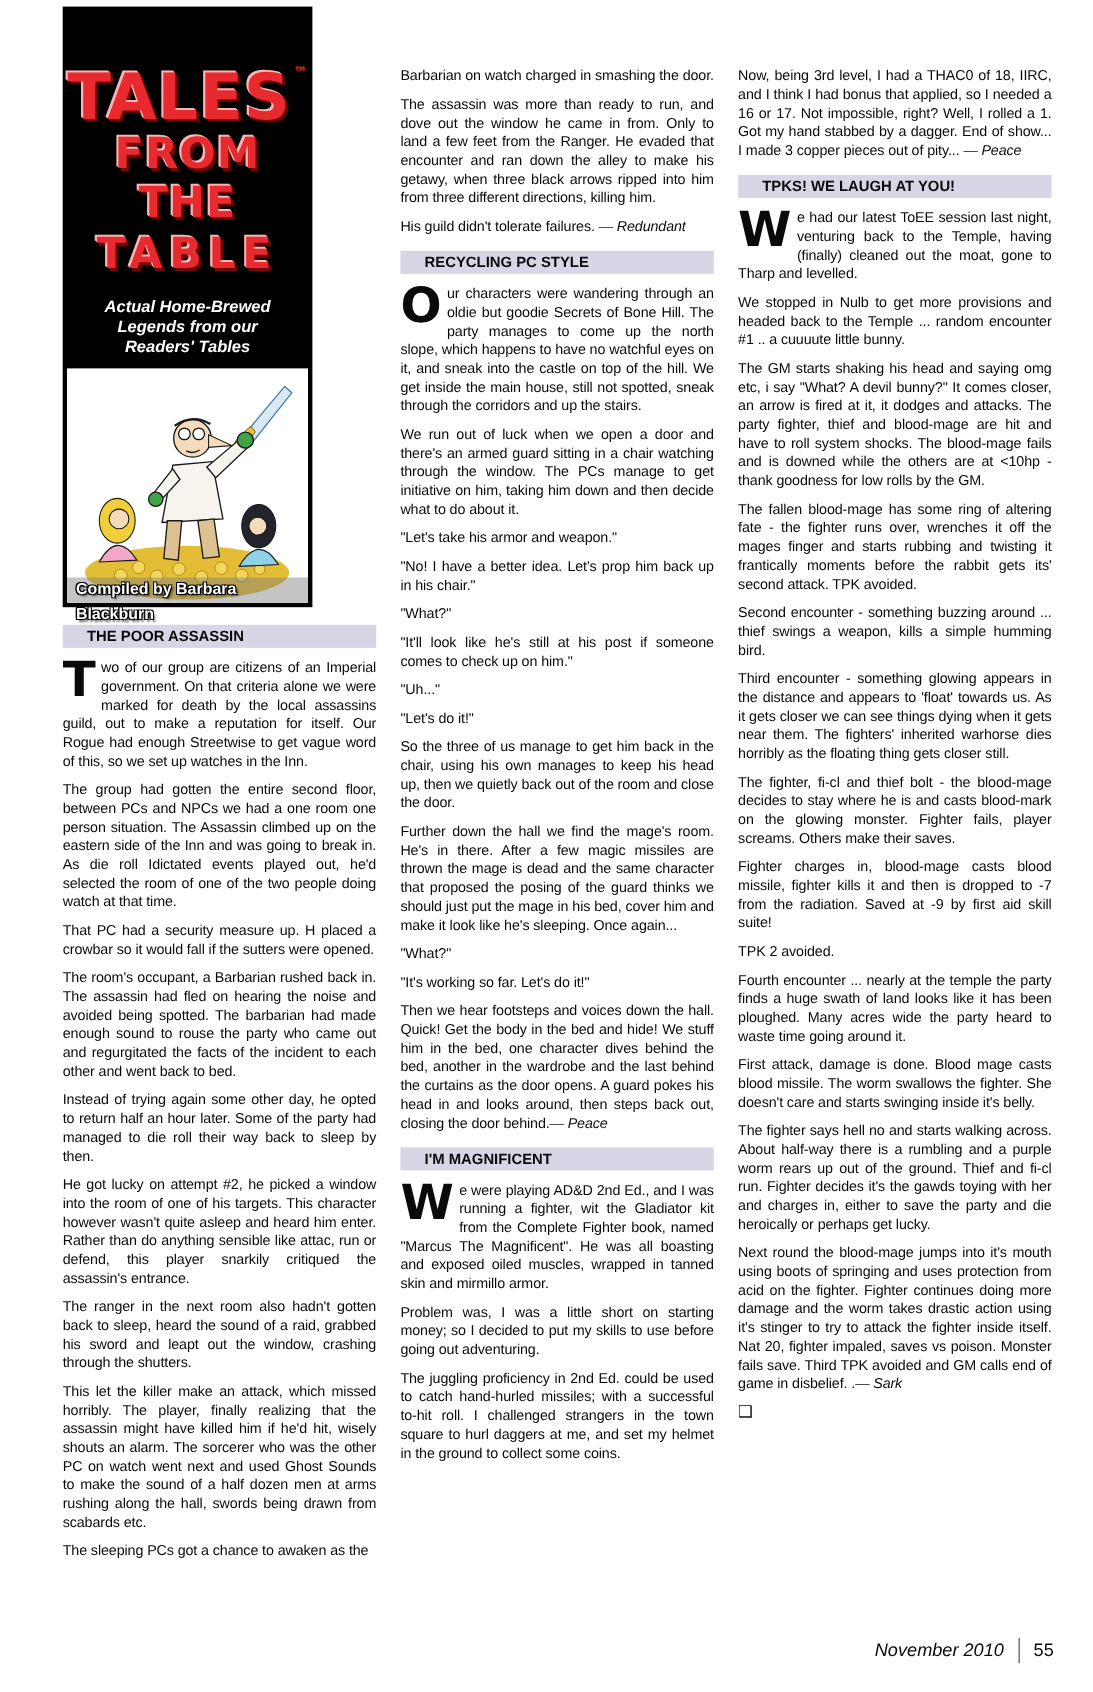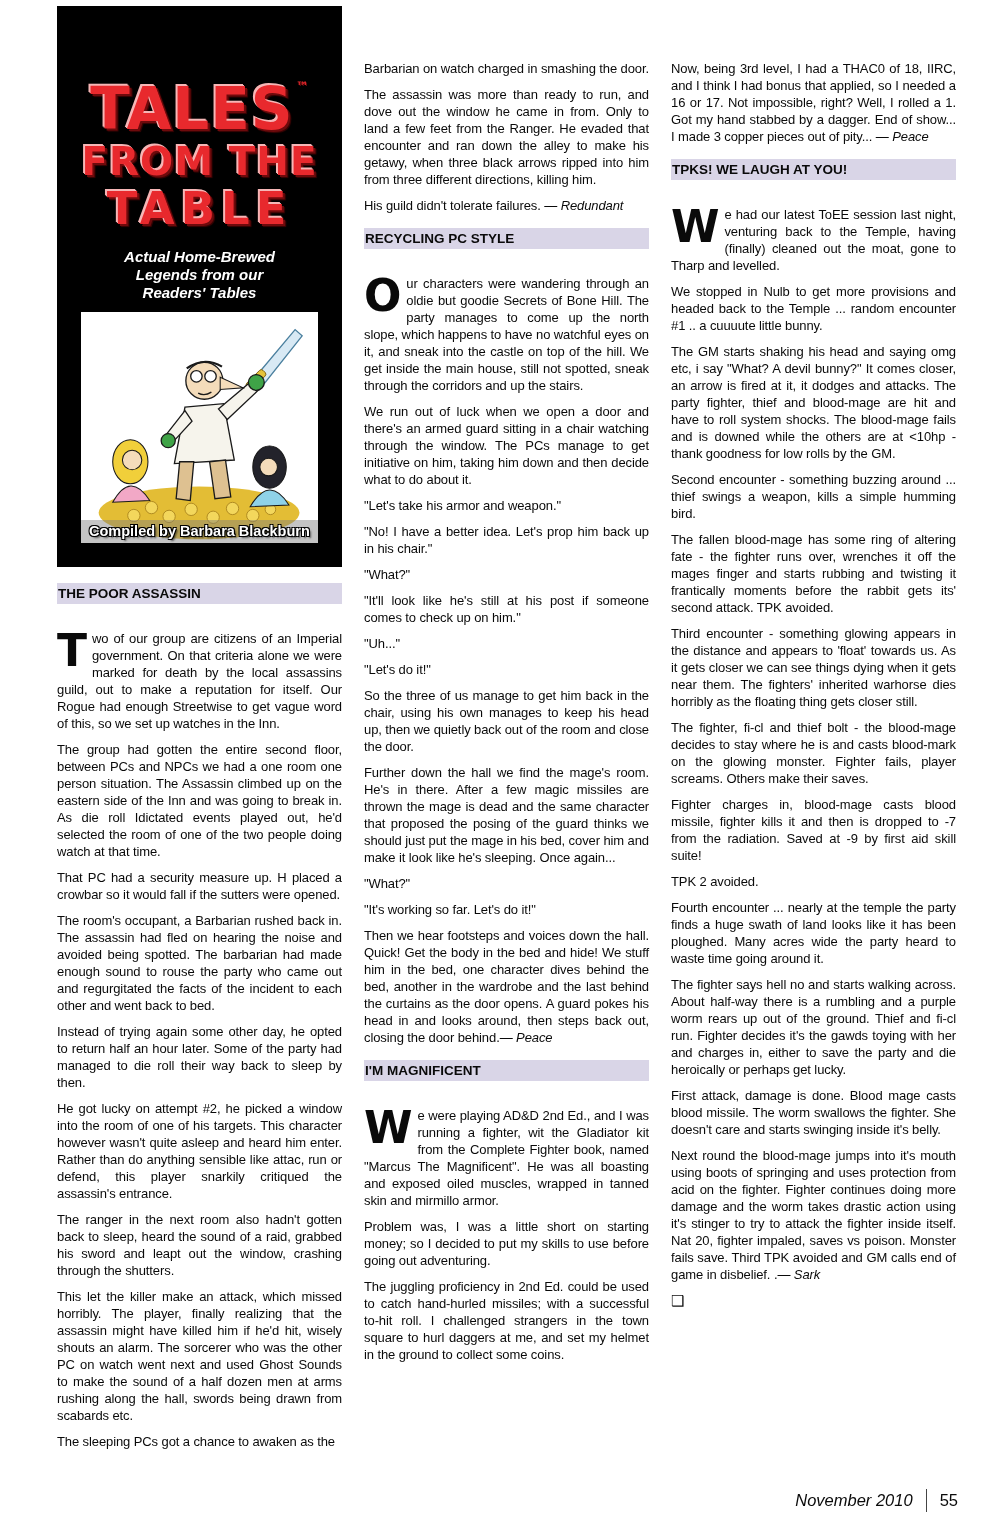--- a/index.html
+++ b/index.html
@@ -25,44 +25,44 @@
   .end-mark { text-align:left; font-size:15px; }
   .dropcap {
     float:left; font-weight:bold;
     font-family:"DejaVu Sans", sans-serif;
     font-size:44px; line-height:36px;
     padding:3px 5px 0 0;
   }
   .section-heading {
     background:#d9d5e7;
     font-size:13.5px; font-weight:bold;
-    padding:3px 1px;
-    margin:14px 0 26px 0;
+    padding:3px 22px;
+    margin:14px 0 9px 0;
     letter-spacing:0;
   }
   .col-1 .section-heading:first-child { margin-top:16px; }
 
   
   .logo-box {
     background:#000;
-    width:285px;
-    padding:24px;
+    width:227px;
+    padding:4px;
   }
   .logo-title {
     text-align:center; padding-top:26px;
     font-family:"DejaVu Sans", sans-serif; font-weight:bold;
     color:#e8292d;
   }
   .logo-title .tl {
     text-shadow:-2px -2px 0 #f6b6b6, -1px -1px 0 #f6b6b6,
                  2px 2px 0 #6e0a0c, 3px 3px 1px #3c0404;
   }
   .logo-line1 { font-size:58px; line-height:62px; letter-spacing:1px; white-space:nowrap; }
   .logo-line2 { font-size:39px; line-height:44px; letter-spacing:1px; }
-  .logo-line3 { font-size:45px; line-height:50px; letter-spacing:6px; }
+  .logo-line3 { font-size:39px; line-height:50px; letter-spacing:6px; }
   .tm { font-size:13px; vertical-align:38px; letter-spacing:0; margin-left:2px;
         text-shadow:1px 1px 0 #6e0a0c; }
   .tagline {
     color:#ffffff; font-style:italic; font-weight:bold;
     font-size:15px; line-height:18px; text-align:center;
     margin:14px 0 10px 0;
   }
   .illustration { position:relative; background:#fff; }
   .illustration svg { display:block; width:100%; height:auto; }
   .credit {
@@ -176,29 +176,29 @@
         <p class="para">Problem was, I was a little short on starting money; so I decided to put my skills to use before going out adventuring.</p>
         <p class="para">The juggling proficiency in 2nd Ed. could be used to catch hand-hurled missiles; with a successful to-hit roll. I challenged strangers in the town square to hurl daggers at me, and set my helmet in the ground to collect some coins.</p>
       </div>
 
     <div class="col col-3 col-items">
         <p class="para">Now, being 3rd level, I had a THAC0 of 18, IIRC, and I think I had bonus that applied, so I needed a 16 or 17. Not impossible, right? Well, I rolled a 1. Got my hand stabbed by a dagger. End of show... I made 3 copper pieces out of pity...<span class="signature"> — Peace</span></p>
         <h2 class="section-heading">TPKS! WE LAUGH AT YOU!</h2>
         <p class="para has-drop"><span class="dropcap">W</span>e had our latest ToEE session last night, venturing back to the Temple, having (finally) cleaned out the moat, gone to Tharp and levelled.</p>
         <p class="para">We stopped in Nulb to get more provisions and headed back to the Temple ... random encounter #1 .. a cuuuute little bunny.</p>
         <p class="para">The GM starts shaking his head and saying omg etc, i say "What? A devil bunny?" It comes closer, an arrow is fired at it, it dodges and attacks. The party fighter, thief and blood-mage are hit and have to roll system shocks. The blood-mage fails and is downed while the others are at &lt;10hp - thank goodness for low rolls by the GM.</p>
+        <p class="para">The fallen blood-mage has some ring of altering fate - the fighter runs over, wrenches it off the mages finger and starts rubbing and twisting it frantically moments before the rabbit gets its' second attack. TPK avoided.</p>
         <p class="para">Second encounter - something buzzing around ... thief swings a weapon, kills a simple humming bird.</p>
-        <p class="para">The fallen blood-mage has some ring of altering fate - the fighter runs over, wrenches it off the mages finger and starts rubbing and twisting it frantically moments before the rabbit gets its' second attack. TPK avoided.</p>
         <p class="para">Third encounter - something glowing appears in the distance and appears to 'float' towards us. As it gets closer we can see things dying when it gets near them. The fighters' inherited warhorse dies horribly as the floating thing gets closer still.</p>
         <p class="para">The fighter, fi-cl and thief bolt - the blood-mage decides to stay where he is and casts blood-mark on the glowing monster. Fighter fails, player screams. Others make their saves.</p>
         <p class="para">Fighter charges in, blood-mage casts blood missile, fighter kills it and then is dropped to -7 from the radiation. Saved at -9 by first aid skill suite!</p>
         <p class="para">TPK 2 avoided.</p>
         <p class="para">Fourth encounter ... nearly at the temple the party finds a huge swath of land looks like it has been ploughed. Many acres wide the party heard to waste time going around it.</p>
+        <p class="para">First attack, damage is done. Blood mage casts blood missile. The worm swallows the fighter.  She doesn't care and starts swinging inside it's belly.</p>
         <p class="para">The fighter says hell no and starts walking across. About half-way there is a rumbling and a purple worm rears up out of the ground. Thief and fi-cl run.  Fighter decides it's the gawds toying with her and charges in, either to save the party and die heroically or perhaps get lucky.</p>
-        <p class="para">First attack, damage is done. Blood mage casts blood missile. The worm swallows the fighter.  She doesn't care and starts swinging inside it's belly.</p>
         <p class="para">Next round the blood-mage jumps into it's mouth using boots of springing and uses protection from acid on the fighter. Fighter continues doing more damage and the worm takes drastic action using it's stinger to try to attack the fighter inside itself. Nat 20, fighter impaled, saves vs poison. Monster fails save.  Third TPK avoided and GM calls end of game in disbelief. .<span class="signature">— Sark</span></p>
         <p class="para end-mark">❑</p>
       </div>
 
   </div>
 
   <div class="footer">
     <span class="footer-date">November 2010</span>
     <span class="footer-rule"></span>
     <span class="footer-page">55</span>

